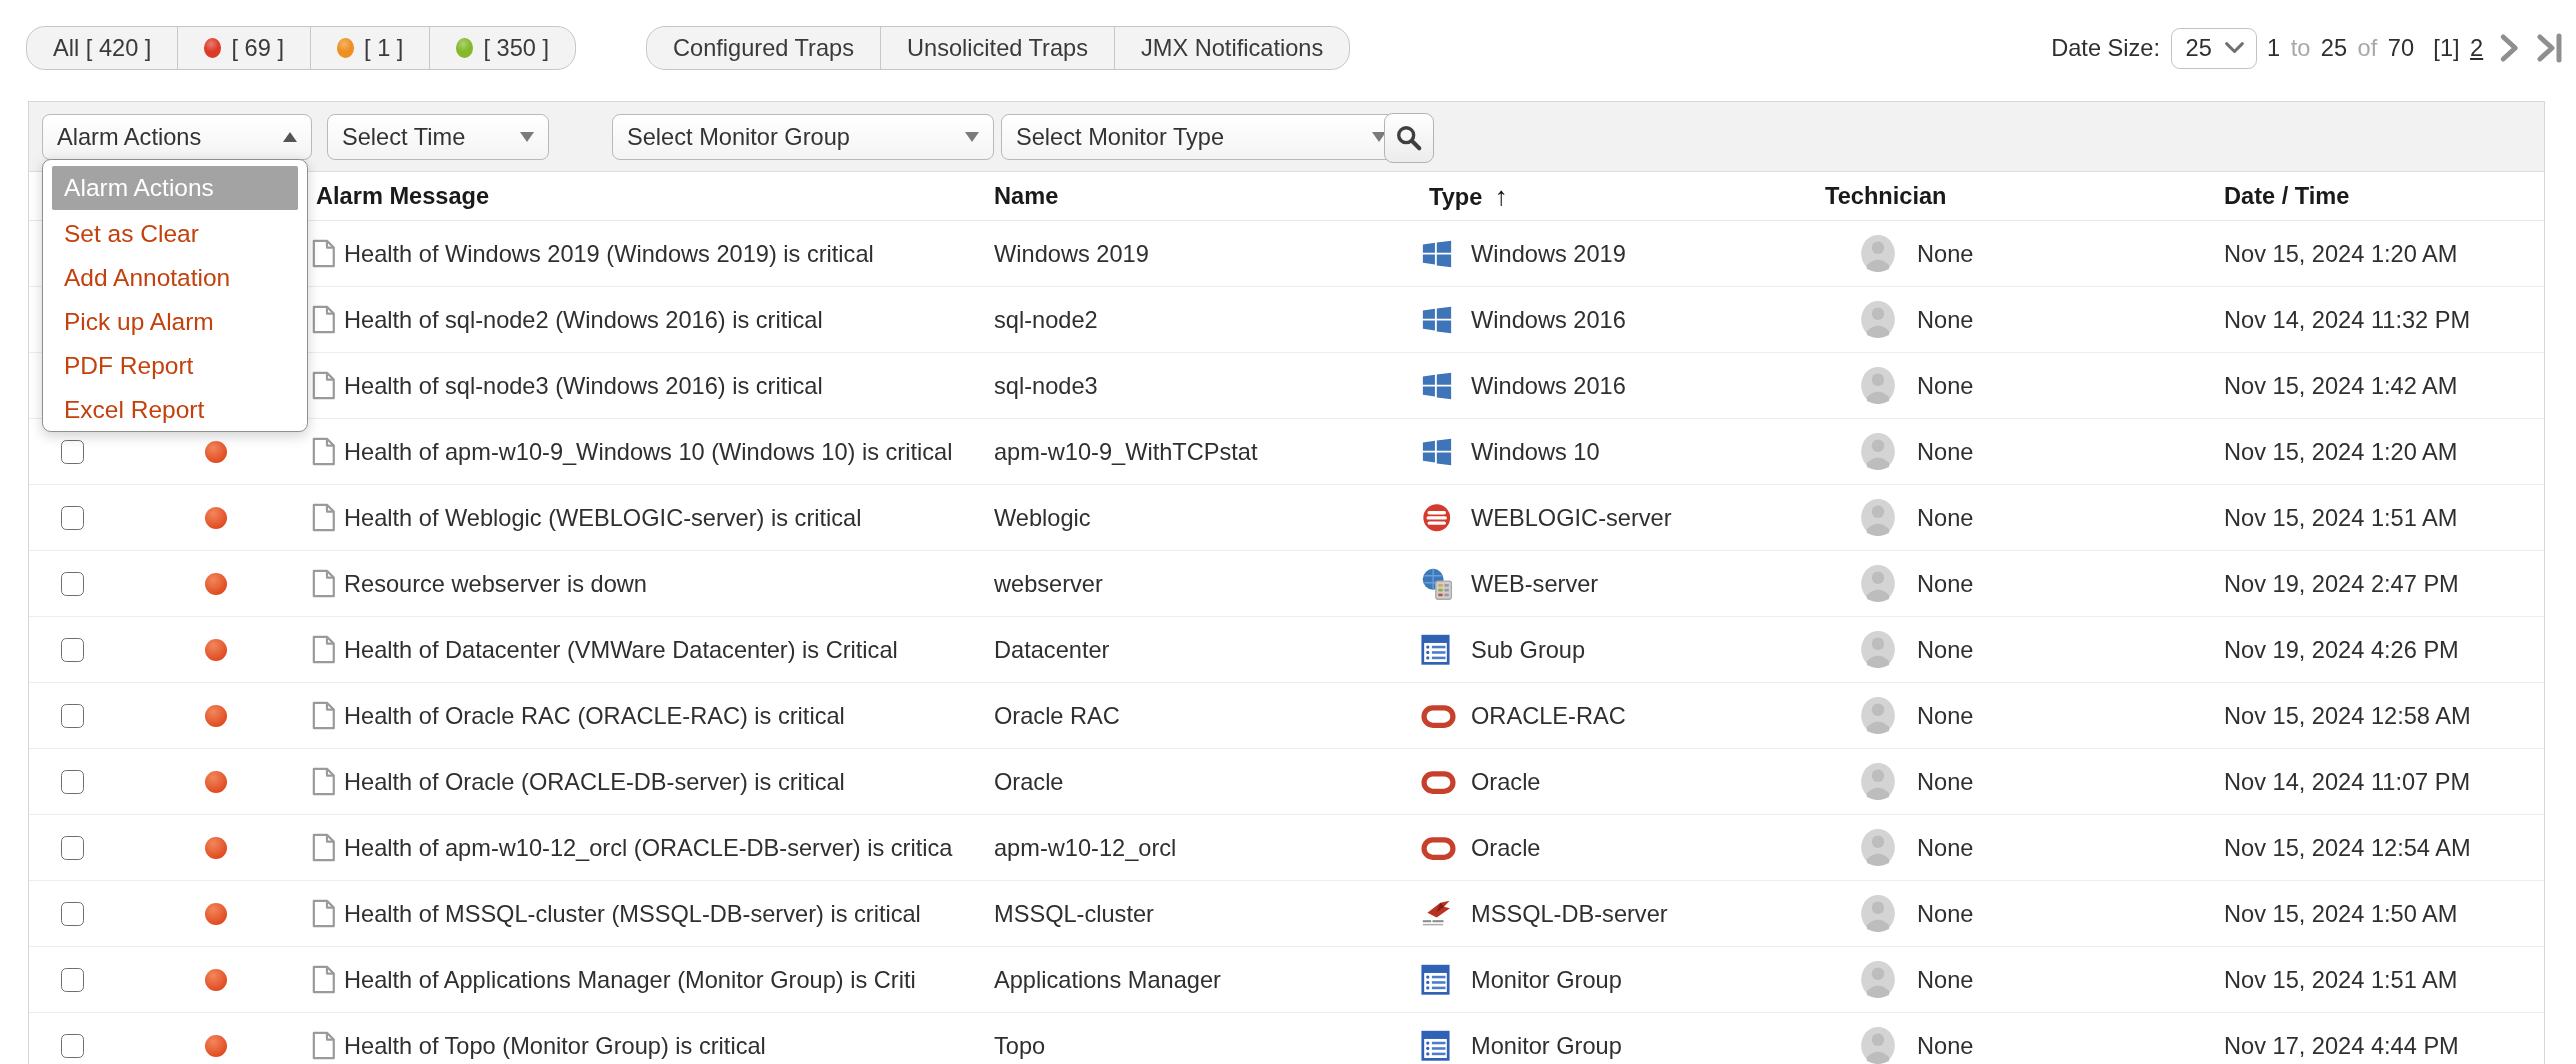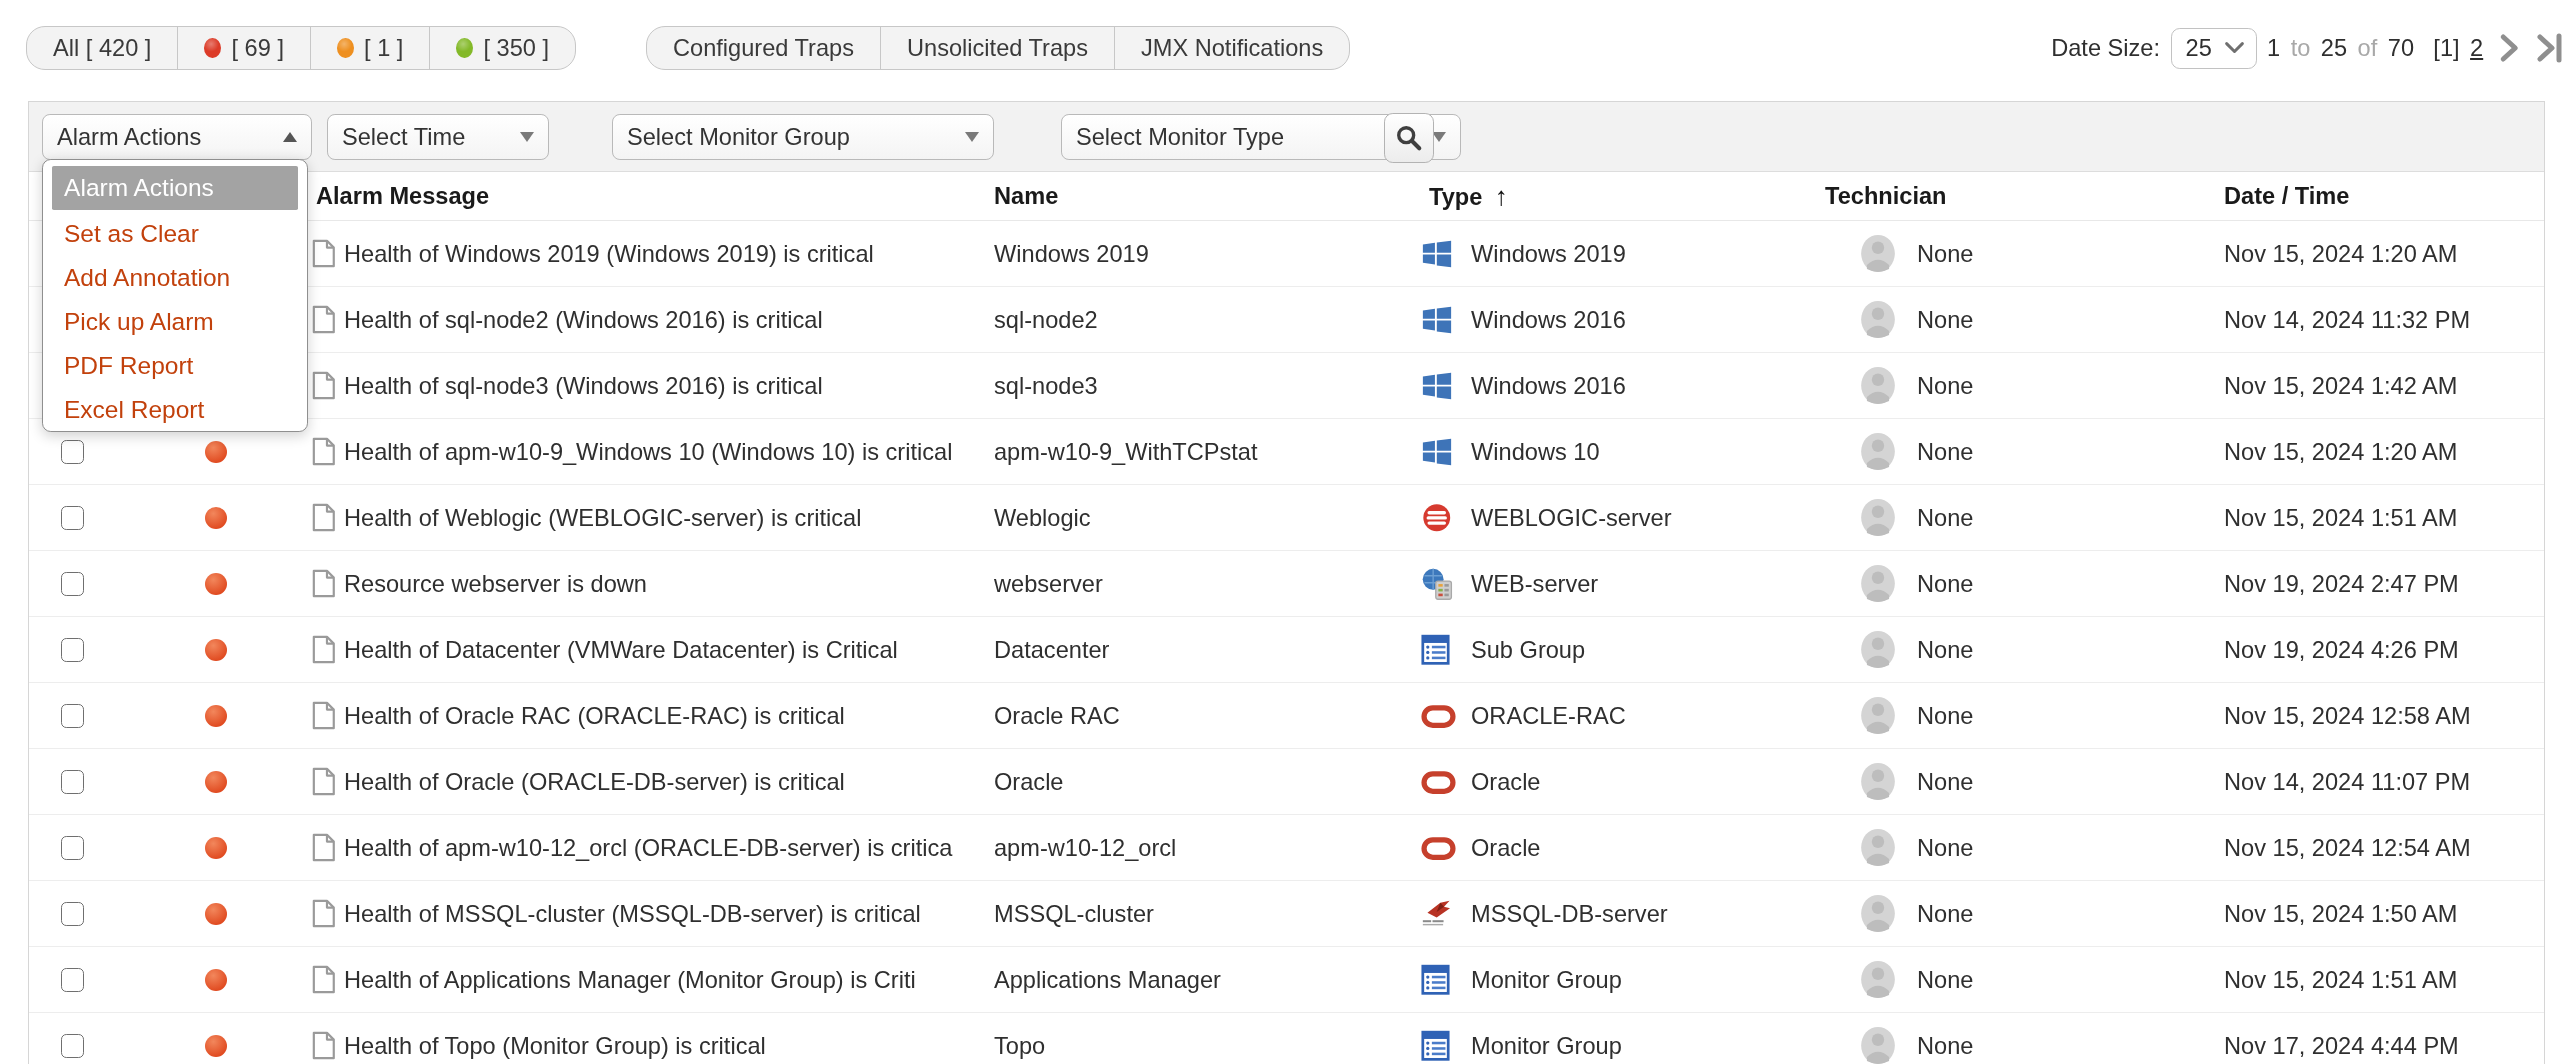--- a/index.html
+++ b/index.html
@@ -143,21 +143,21 @@
       <span class="caret-up"></span>
     </div>
     <div class="filter-btn" style="left:298px; width:222px;">
       <span>Select Time</span>
       <span class="caret-down"></span>
     </div>
     <div class="filter-btn" style="left:583px; width:382px;">
       <span>Select Monitor Group</span>
       <span class="caret-down"></span>
     </div>
-    <div class="filter-btn" style="left:1032px; width:400px;">
+    <div class="filter-btn" style="left:972px; width:400px;">
       <span>Select Monitor Type</span>
       <span class="caret-down"></span>
     </div>
     <div class="search-btn">
       <svg width="28" height="28" viewBox="0 0 30 30">
           <circle cx="12" cy="12" r="8" fill="none" stroke="#3f3f3f" stroke-width="3.6"></circle>
           <line x1="18.5" y1="18.5" x2="26" y2="26" stroke="#3f3f3f" stroke-width="4.4" stroke-linecap="round"></line>
         </svg>
     </div>
 

